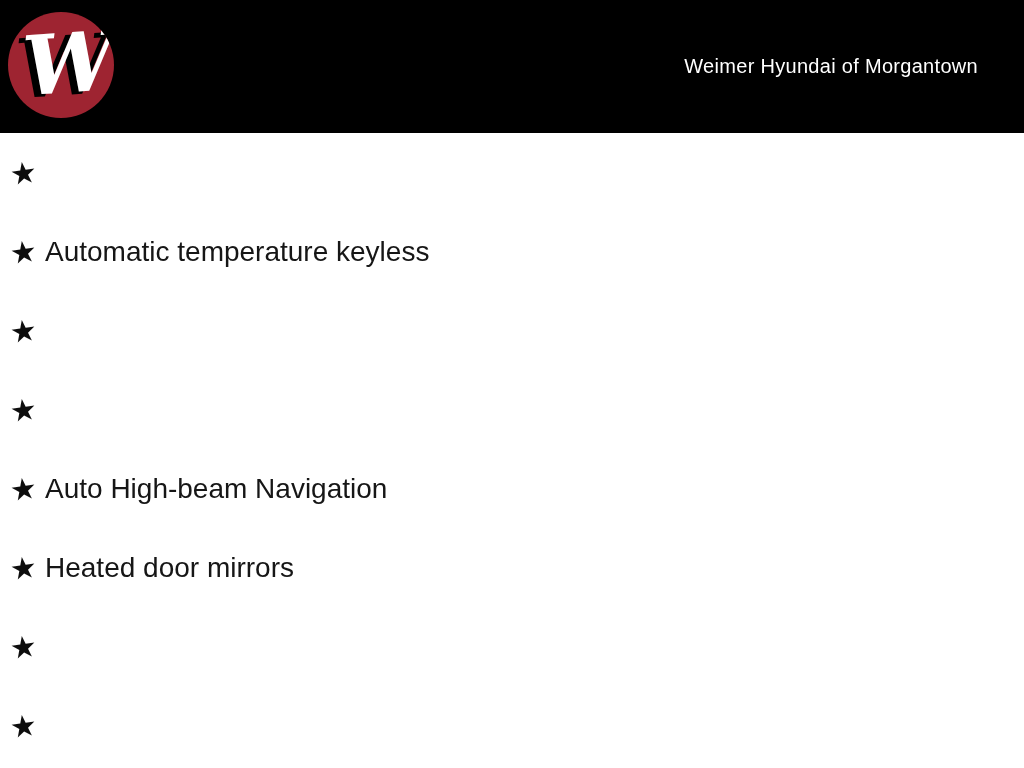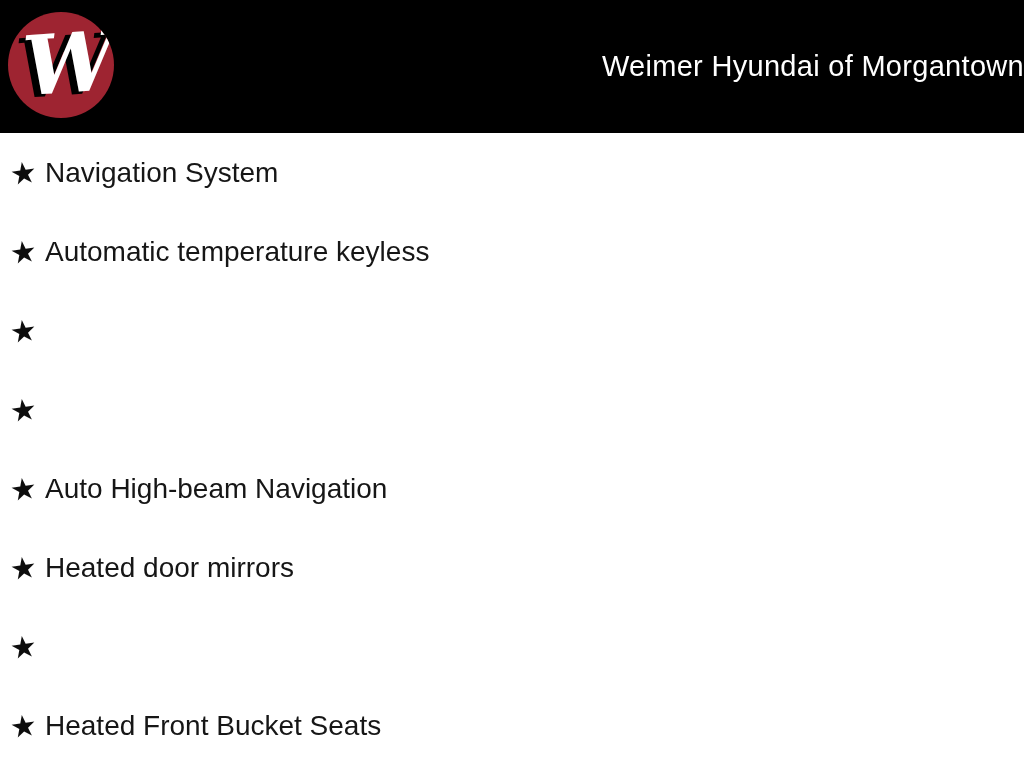--- a/index.html
+++ b/index.html
@@ -37,22 +37,23 @@
     font-style: italic; font-weight: 700;
     font-size: 82px; line-height: 1;
     transform: rotate(-4deg);
     user-select: none;
   }
   .logo .w-black { color: #000000; left: 8px;  top: 13px; }
   .logo .w-white { color: #ffffff; left: 15px; top: 10px; }
 
   .header-title {
     margin-left: auto;
+    padding-right: 46px;
     color: var(--title-color);
-    font-size: 29px;
+    font-size: 20px;
     letter-spacing: 0.3px;
     white-space: nowrap;
   }
 
   
   .features {
     position: absolute; left: 0; top: 133px;
     width: 1024px;
     list-style: none;
     padding-left: 10px;
@@ -83,21 +84,20 @@
     <div class="logo">
       <span class="w w-black">W</span>
       <span class="w w-white">W</span>
     </div>
     <div class="header-title">Weimer Hyundai of Morgantown</div>
   </div>
 
   <ul class="features">
     <li class="feature-item">
       <span class="star">★</span>
-      <span class="feature-label">Navigation System</span>
     </li>
     <li class="feature-item">
       <span class="star">★</span>
       <span class="feature-label">Automatic temperature keyless</span>
     </li>
     <li class="feature-item">
       <span class="star">★</span>
     </li>
     <li class="feature-item">
       <span class="star">★</span>
@@ -108,17 +108,16 @@
     </li>
     <li class="feature-item">
       <span class="star">★</span>
       <span class="feature-label">Heated door mirrors</span>
     </li>
     <li class="feature-item">
       <span class="star">★</span>
     </li>
     <li class="feature-item">
       <span class="star">★</span>
-      <span class="feature-label">Heated Front Bucket Seats</span>
     </li>
   </ul>
 
 </div>
 
 </body></html>

